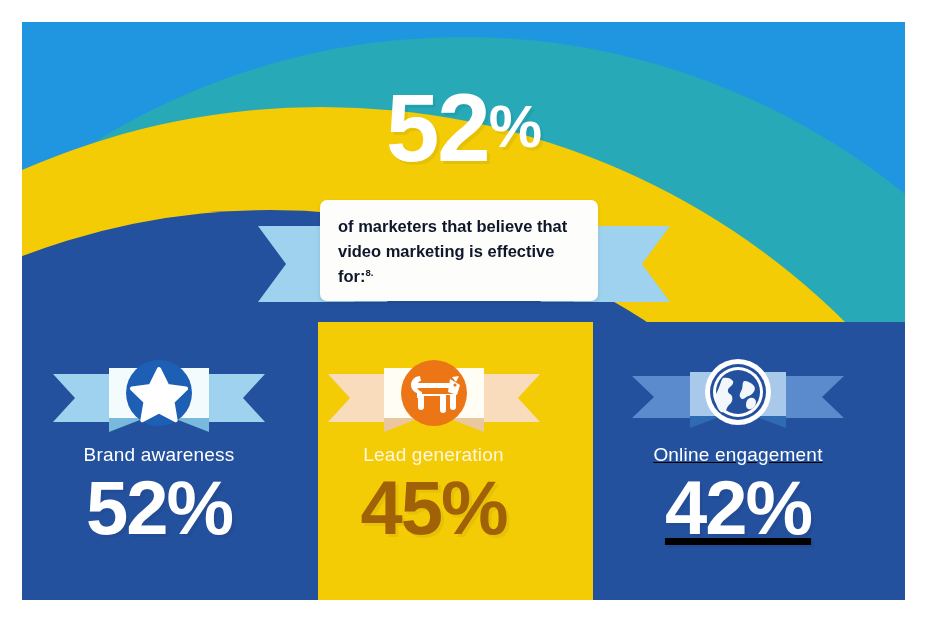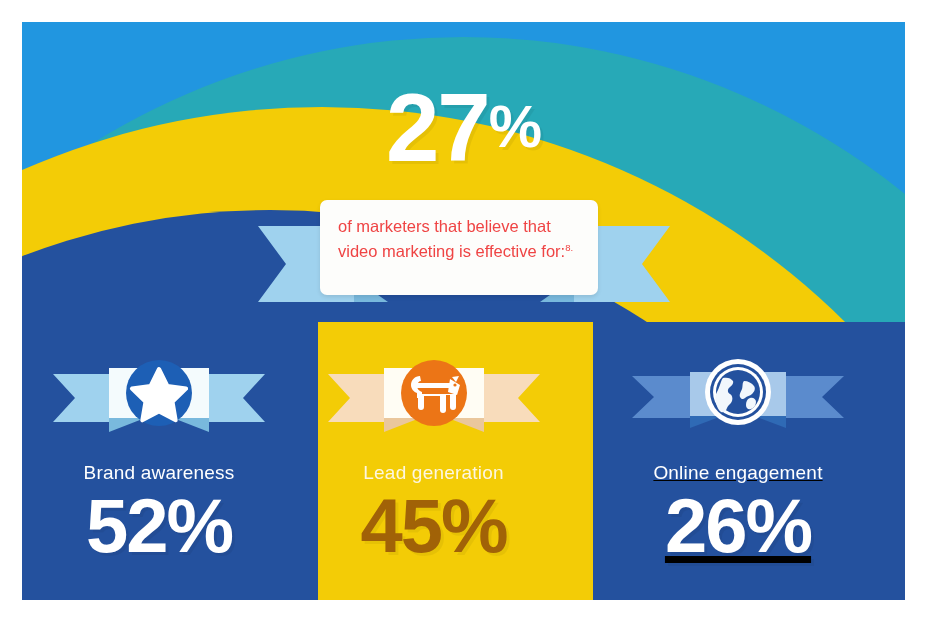--- a/index.html
+++ b/index.html
@@ -91,22 +91,22 @@
     width: 278px;
     min-height: 95px;
     background: #fdfdfb;
     border-radius: 7px;
     padding: 14px 18px 12px 18px;
     box-shadow: 0 2px 4px rgba(0,0,0,0.10);
   }
   .callout-box p {
     font-size: 16.5px;
     line-height: 1.52;
-    color: #ef4444;
-    font-weight: normal;
+    color: #0f172a;
+    font-weight: bold;
   }
   .callout-box sup {
     font-size: 9.5px;
     vertical-align: 6px;
   }
 
   
   .stats {
     position: absolute;
     left: 22px;
@@ -135,21 +135,21 @@
     left: 50%;
     top: 0;
     transform: translateX(-50%);
   }
 
   .stat-label {
     font-size: 19px;
     color: #ffffff;
     font-weight: normal;
     letter-spacing: 0.2px;
-    margin-top: 24px;
+    margin-top: 6px;
   }
   .stat-label.muted { color: #fdf6e0; }
 
   .stat-value {
     font-size: 76px;
     font-weight: bold;
     color: #ffffff;
     letter-spacing: -2px;
     line-height: 1.05;
     margin-top: 2px;
@@ -167,21 +167,21 @@
       <rect x="0" y="0" width="883" height="578" fill="#2196e0"></rect>
       <ellipse cx="441" cy="760" rx="720" ry="745" fill="#27a9b7"></ellipse>
       <ellipse cx="300" cy="820" rx="740" ry="735" fill="#f3cc06"></ellipse>
       <ellipse cx="248" cy="900" rx="700" ry="712" fill="#24519e"></ellipse>
     </svg>
     <div class="col col-yellow"></div>
     <div class="col col-blue"></div>
   </div>
 
   <div class="headline">
-    <span class="num">27</span><span class="pct">%</span>
+    <span class="num">52</span><span class="pct">%</span>
   </div>
 
   <div class="callout-wrap">
     <svg class="callout-wings" viewBox="0 0 412 92" aria-hidden="true">
       <path d="M0 8 L96 8 L96 84 L0 84 L28 46 Z" fill="#9fd2ee"></path>
       <path d="M412 8 L316 8 L316 84 L412 84 L384 46 Z" fill="#9fd2ee"></path>
       <path d="M96 84 L130 84 L96 60 Z" fill="#79b9dd"></path>
       <path d="M316 84 L282 84 L316 60 Z" fill="#79b9dd"></path>
     </svg>
     <div class="callout-box">
@@ -247,17 +247,17 @@
           <circle cx="110" cy="40" r="25" fill="#ffffff"></circle>
           <circle cx="110" cy="40" r="22" fill="#24519e"></circle>
           <g fill="#f2f7fc">
             <path d="M95 26 c4 -1 8 0 10 3 c1 3 -2 5 -4 7 c-2 2 -1 5 1 6 c2 1 3 4 2 7 c-1 3 -4 4 -5 7 c-1 3 -3 5 -6 4 c-3 -2 -4 -6 -5 -9 c-1 -4 -1 -8 1 -11 c2 -3 4 -12 6 -14 Z"></path>
             <path d="M116 29 c4 0 8 2 10 5 c2 3 0 6 -2 8 c-2 2 -5 2 -7 4 c-2 2 -4 1 -5 -1 c-1 -3 1 -5 2 -8 c1 -3 0 -6 2 -8 Z"></path>
             <path d="M122 46 c3 -1 6 1 6 4 c0 3 -2 6 -5 7 c-3 1 -5 -1 -5 -4 c0 -3 1 -6 4 -7 Z"></path>
           </g>
         </svg>
       </div>
       <div class="stat-label">Online engagement</div>
-      <div class="stat-value">26%</div>
+      <div class="stat-value">42%</div>
     </div>
 
   </div>
 </div>
 
 </body></html>

